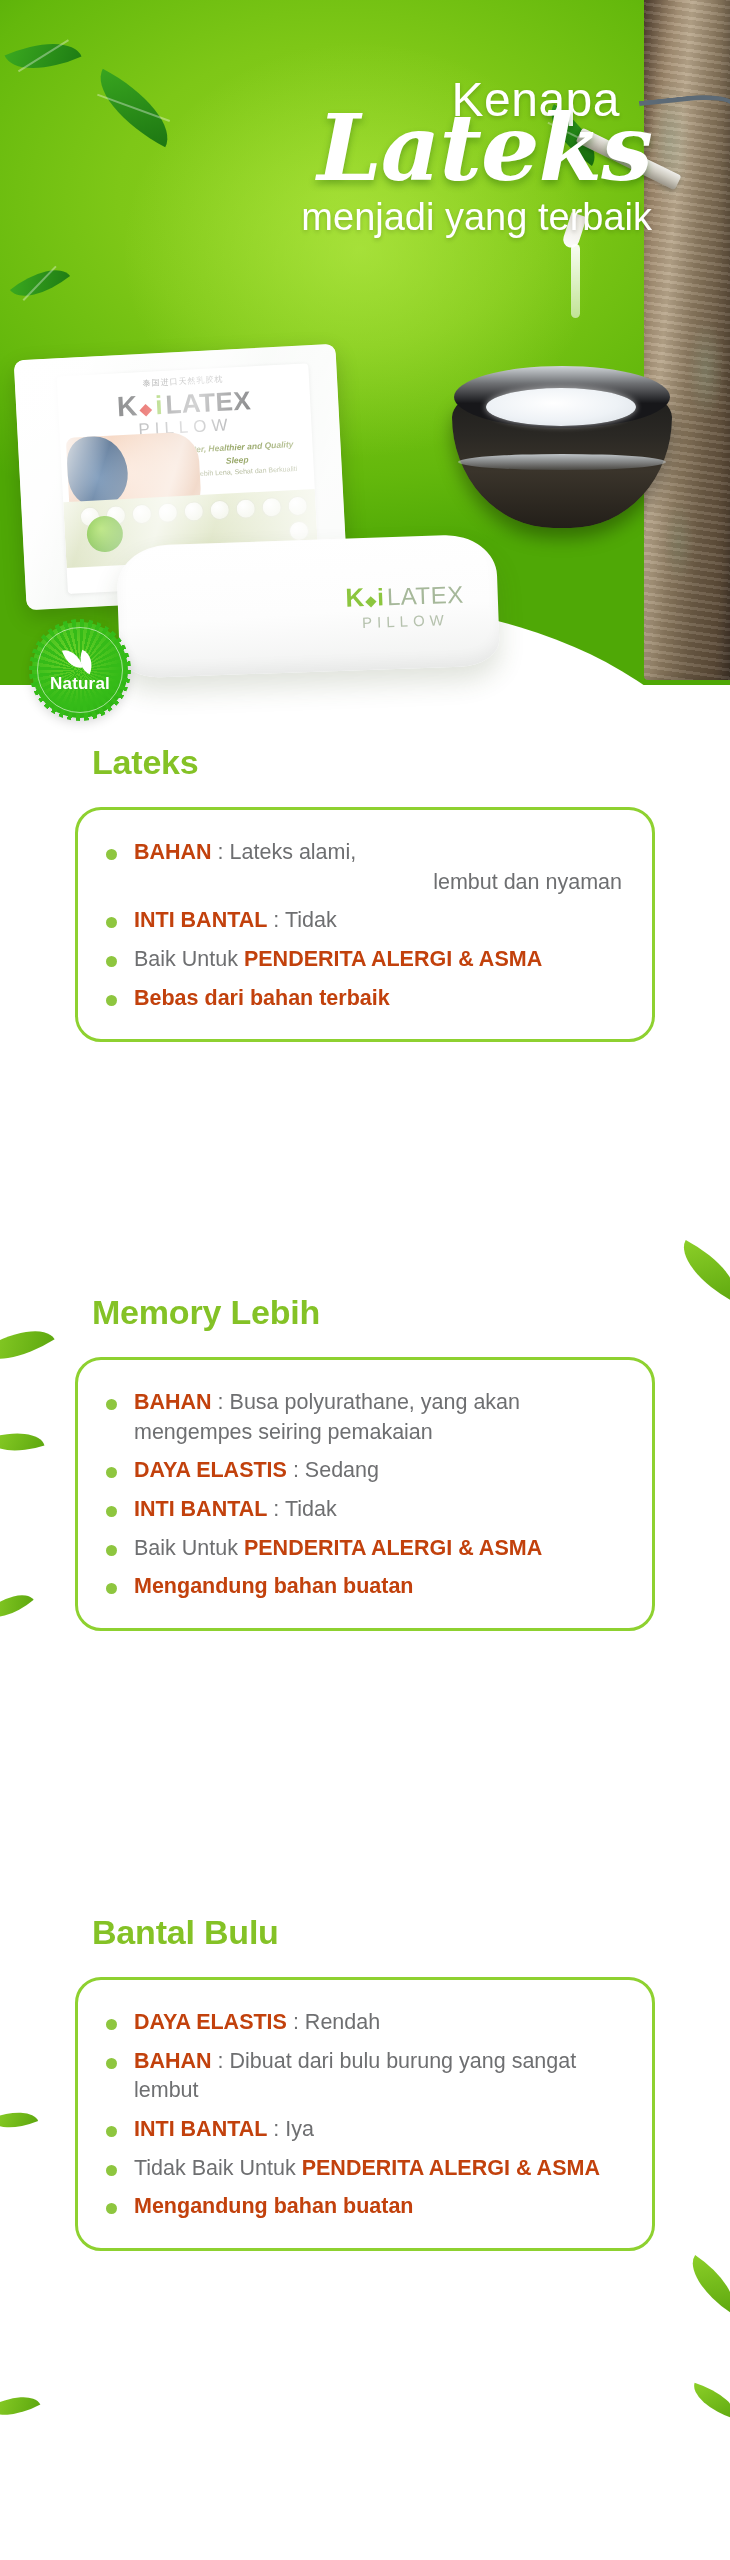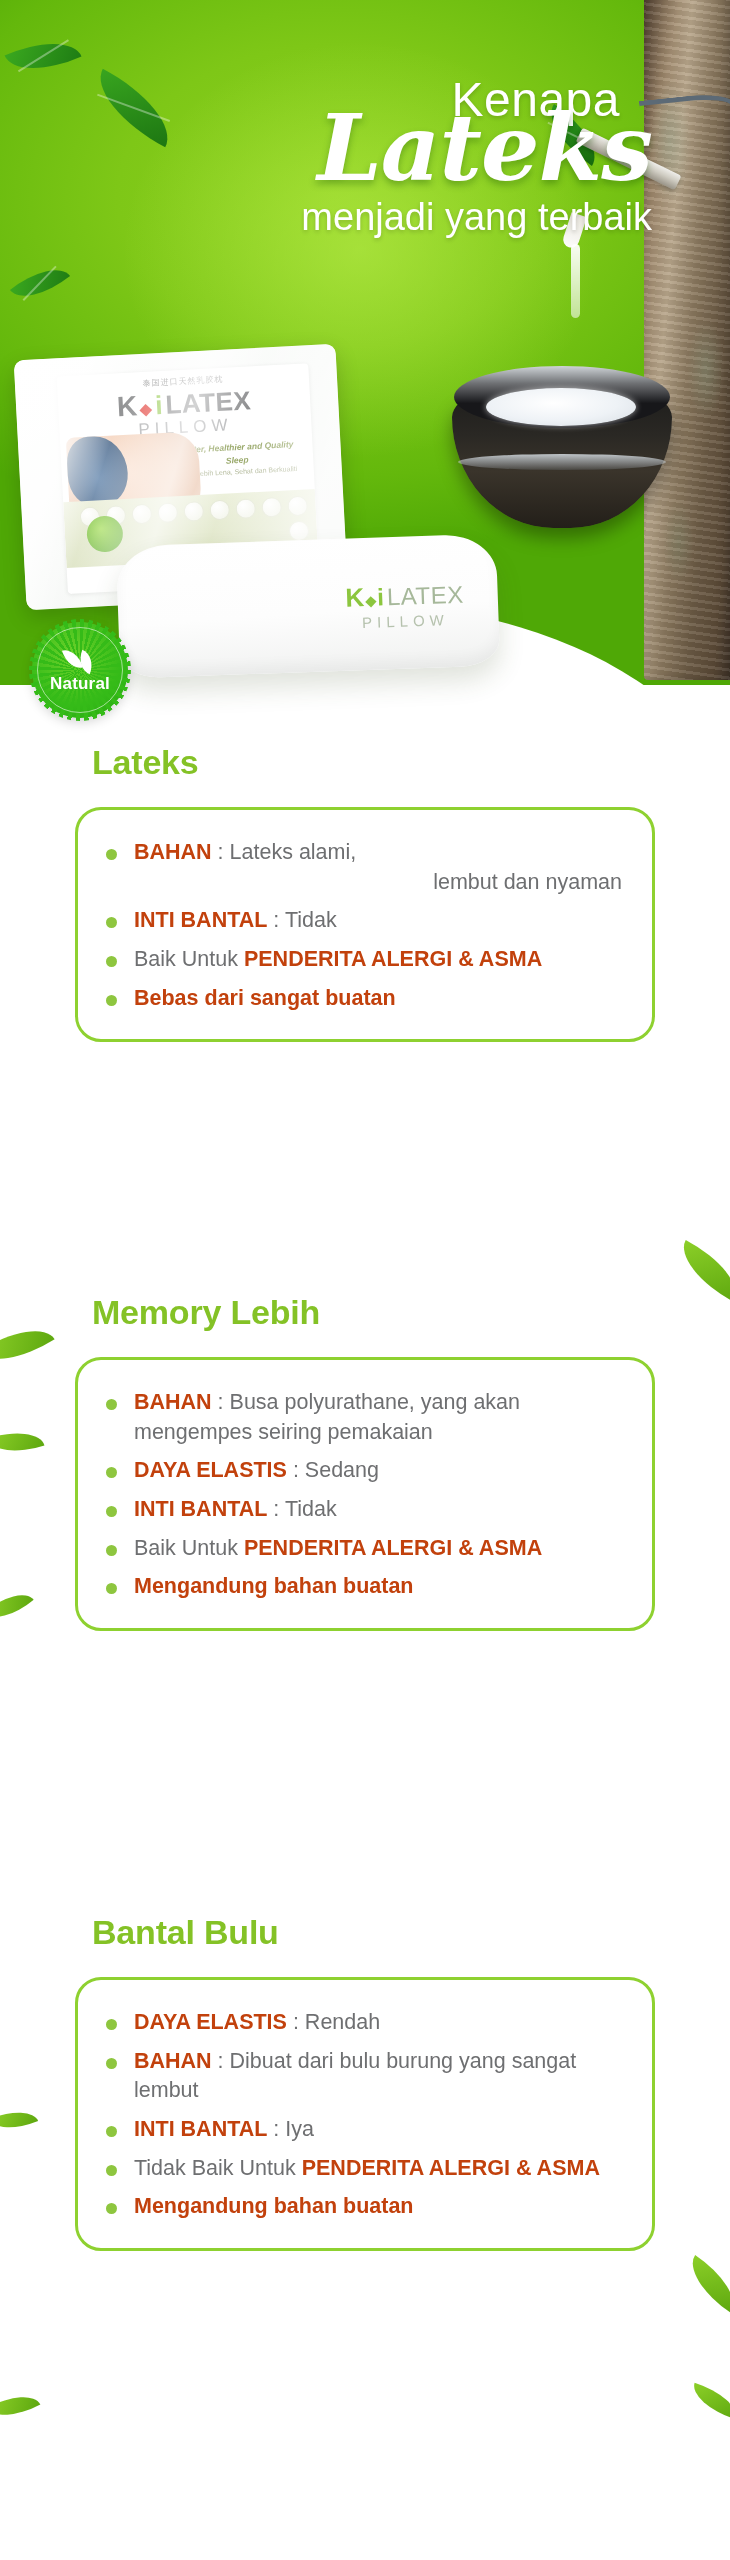--- a/index.html
+++ b/index.html
@@ -365,21 +365,21 @@
 <div class="sideleaf sl7"></div>
 <div class="sideleaf sl8"></div>
 
 <div class="section" id="sec-lateks">
   <div class="sec-title">Lateks</div>
   <div class="card">
     <ul class="items">
         <li><b>BAHAN</b> : Lateks alami,<span class="indent2">lembut dan nyaman</span></li>
         <li><b>INTI BANTAL</b> : Tidak</li>
         <li>Baik Untuk <b>PENDERITA ALERGI &amp; ASMA</b></li>
-        <li><b>Bebas dari sangat buatan</b></li>
+        <li><b>Bebas dari bahan terbaik</b></li>
       </ul>
   </div>
 </div>
 
 <div class="section" id="sec-memory">
   <div class="sec-title">Memory Lebih</div>
   <div class="card">
     <ul class="items">
         <li><b>BAHAN</b> : Busa polyurathane, yang akan mengempes seiring pemakaian</li>
         <li><b>DAYA ELASTIS</b> : Sedang</li>

